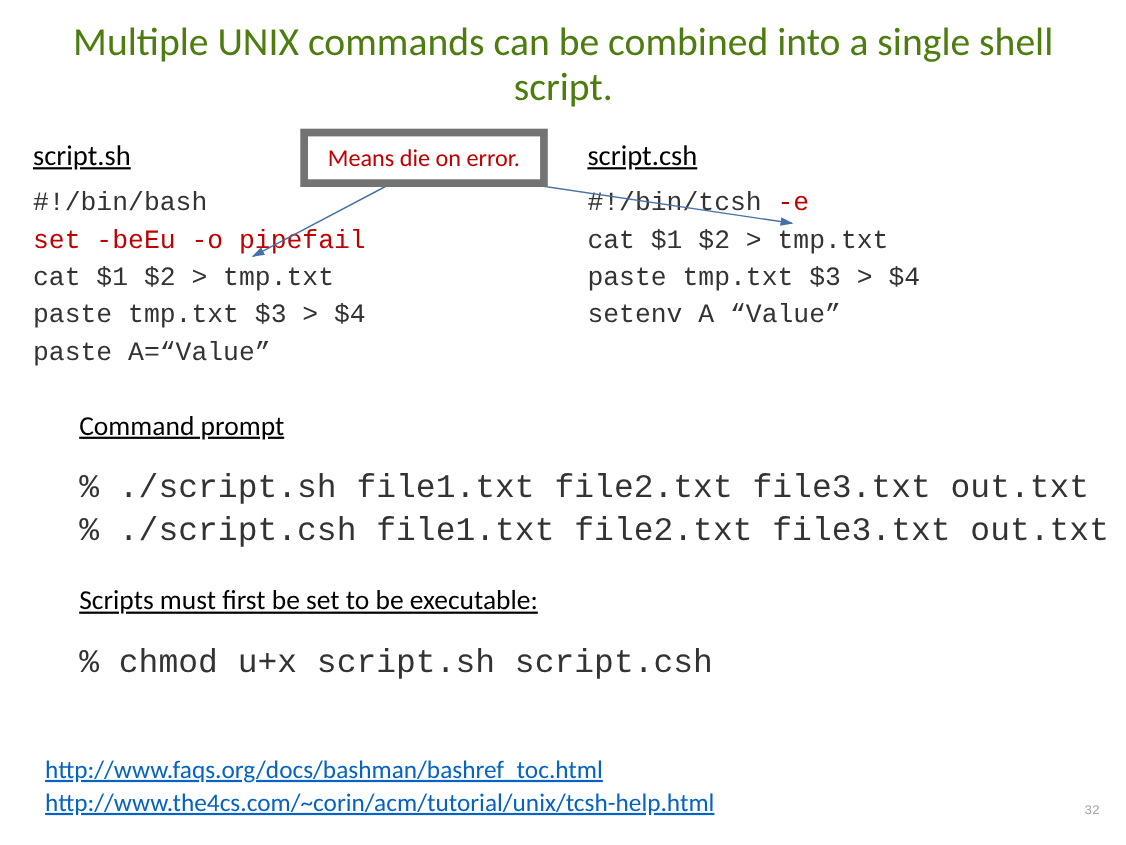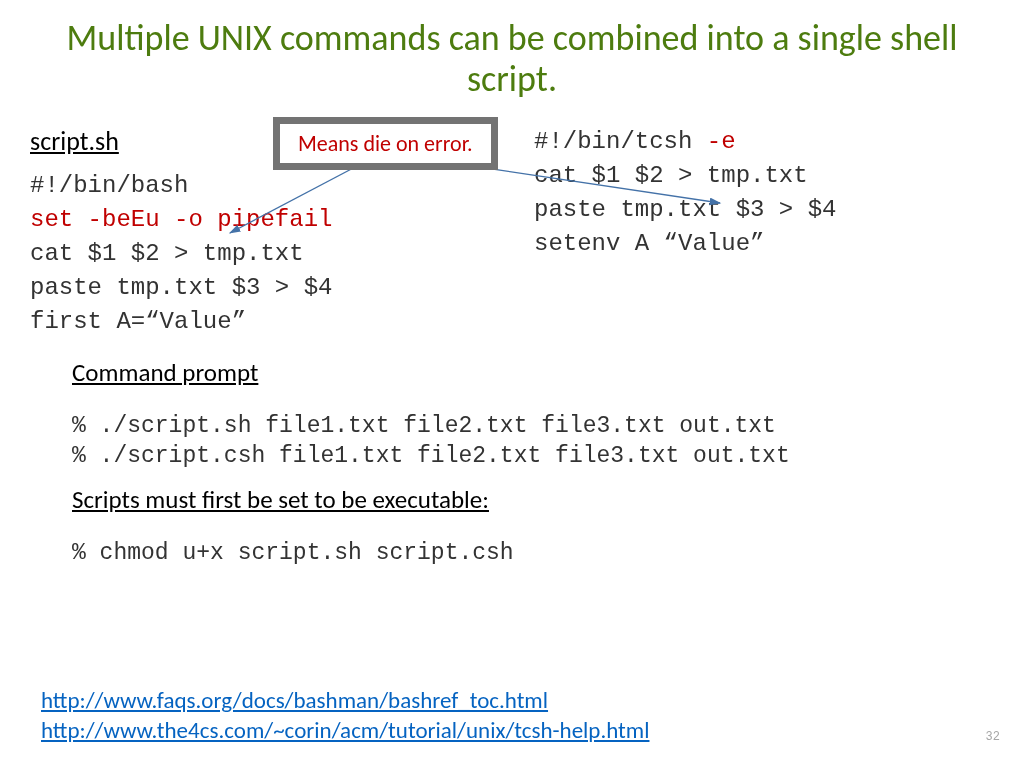--- a/index.html
+++ b/index.html
@@ -70,26 +70,26 @@
     z-index: 2;
   }
   .below {
     padding: 6px 42px 0;
   }
   .sec-head {
     font-family: Calibri, Arial, sans-serif;
     font-size: 25px;
     font-weight: 400;
     text-decoration: underline;
-    margin-top: 12px;
+    margin-top: 26px;
     margin-bottom: 2px;
   }
   .mono {
     font-family: "Courier New", Courier, monospace;
-    font-size: 23px;
+    font-size: 30px;
     line-height: 1.3;
     color: #333;
     white-space: pre;
     margin-top: 24px;
   }
   .links {
     position: absolute;
     left: 41px;
     bottom: 22px;
     font-family: Calibri, Arial, sans-serif;
@@ -128,24 +128,25 @@
     <line x1="398" y1="48" x2="720" y2="96" stroke="#4472a8" stroke-width="1.3" marker-end="url(#ah)"></line>
   </svg>
 
   <div class="columns">
     <div class="col col-left">
       <h3>script.sh</h3>
       <div class="code"><span>#!/bin/bash</span>
 <span class="red">set -beEu -o pipefail</span>
 <span>cat $1 $2 &gt; tmp.txt</span>
 <span>paste tmp.txt $3 &gt; $4</span>
-<span>first A=“Value”</span></div>
+<span>paste A=“Value”</span></div>
     </div>
 
     <div class="col col-right">
+      <h3>script.csh</h3>
       <div class="code"><span>#!/bin/tcsh </span><span class="red">-e</span>
 <span>cat $1 $2 &gt; tmp.txt</span>
 <span>paste tmp.txt $3 &gt; $4</span>
 <span>setenv A “Value”</span></div>
     </div>
   </div>
 
   <div class="below">
     <div class="sec-head">Command prompt</div>
     <div class="mono"><span>% ./script.sh file1.txt file2.txt file3.txt out.txt</span>

